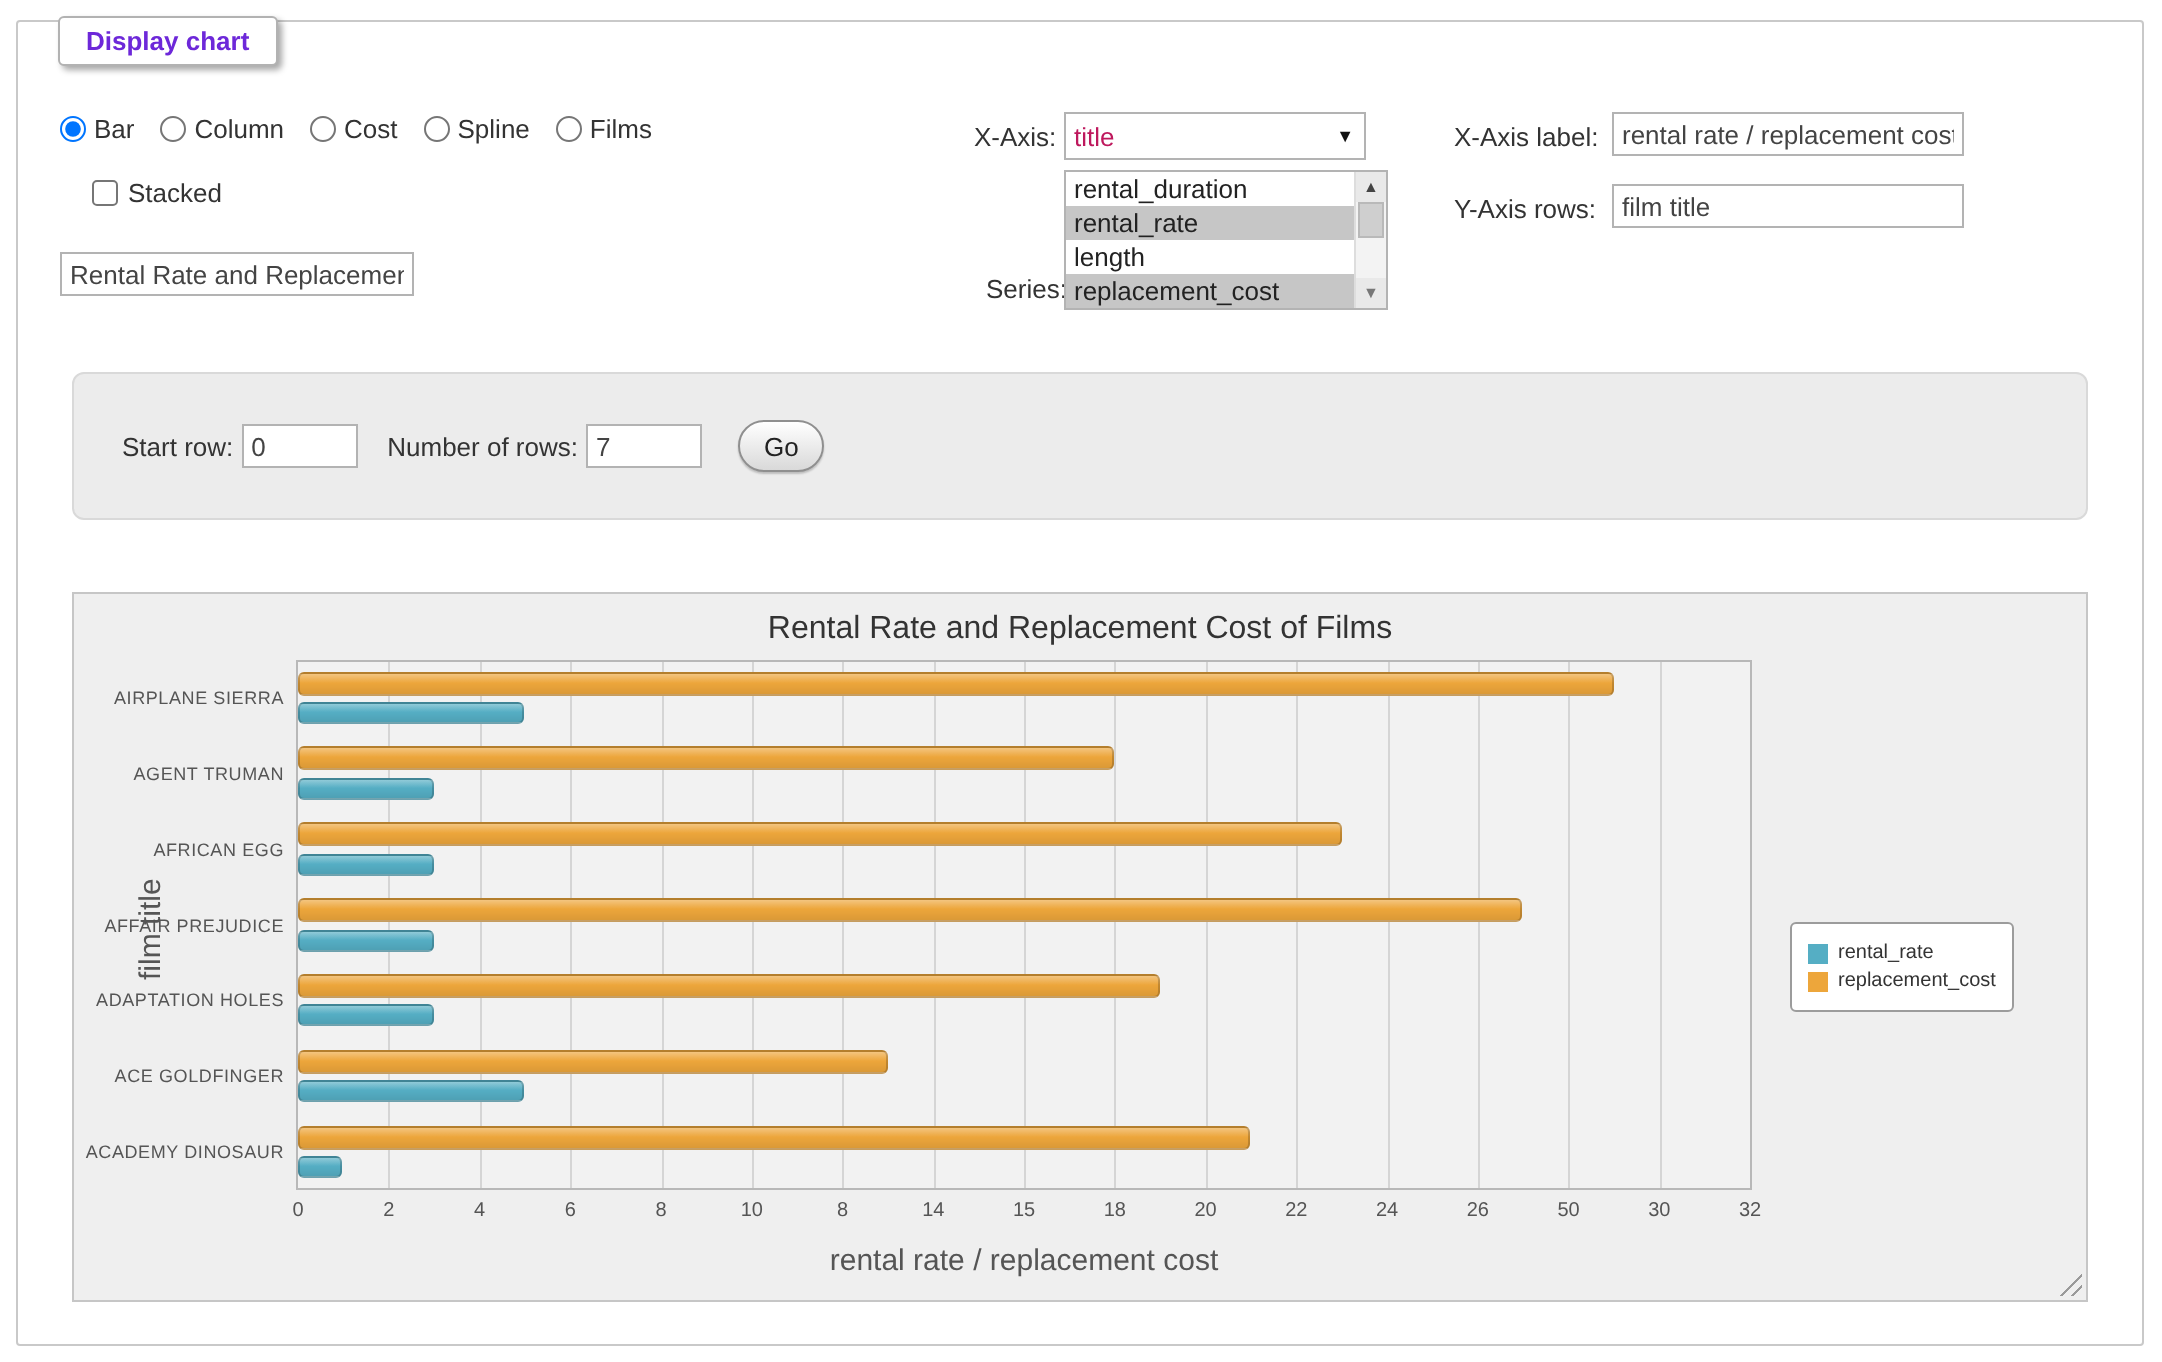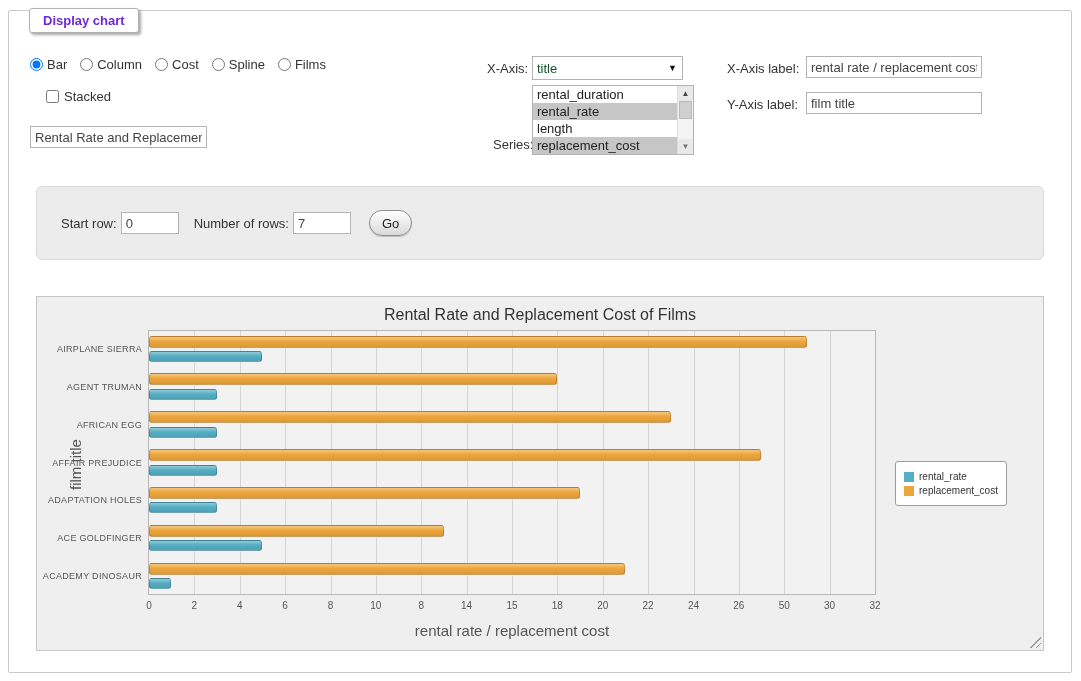--- a/index.html
+++ b/index.html
@@ -25,21 +25,21 @@
   .ritem input { width:13px; height:13px; }
 
   #stacked-row { left:30px; top:89px; display:flex; align-items:center; gap:5px;padding-left:16px; }
   #stacked-row input { width:13px; height:13px; }
 
   #title-input { left:30px; top:126px; width:177px; }
 
   #xaxis-label-text { left:487px; top:61px; }
   #xaxis-select-wrap { left:532px; top:56px; width:151px; height:24px; }
   #xaxis-select { width:100%; height:100%; border:1px solid #b3b3b3; background:#fff;
-    font:13px "Liberation Sans", sans-serif; color:#14532d; padding:2px 18px 2px 4px;
+    font:13px "Liberation Sans", sans-serif; color:#be185d; padding:2px 18px 2px 4px;
     -webkit-appearance:none; appearance:none; border-radius:0; }
   #xaxis-select-arrow { position:absolute; right:6px; top:7px; font-size:9px; color:#111;
     pointer-events:none; }
 
   #series-label-text { left:493px; top:137px; }
   #series-listbox { left:532px; top:85px; width:162px; height:70px;
     border:1px solid #b3b3b3; background:#fff; display:flex; overflow:hidden; }
   #series-options { flex:1 1 auto; overflow:hidden; }
   .opt { height:17px; line-height:17px; padding-left:4px; font-size:13px; color:#222;
     white-space:nowrap; overflow:hidden; }
@@ -149,21 +149,21 @@
   <div class="scrollbar">
     <div class="sb-btn sb-up">▲</div>
     <div class="sb-thumb"></div>
     <div class="sb-btn sb-down">▼</div>
   </div>
 </div>
 
 <span class="abs lbl" id="xlabel-text">X-Axis label:</span>
 <input class="abs text" id="xlabel-input" value="rental rate / replacement cost" style="">
 
-<span class="abs lbl" id="ylabel-text">Y-Axis label:</span>
+<span class="abs lbl" id="ylabel-text">Y-Axis rows:</span>
 <input class="abs text" id="ylabel-input" value="film title" style="">
 
 <div class="abs" id="rows-panel">
   <div id="rows-inner">
     <span class="lbl">Start row:</span>
     <input class="text small-input" value="0" style="">
     <span class="rows-gap"></span>
     <span class="lbl">Number of rows:</span>
     <input class="text small-input" value="7" style="">
     <button id="go-button">Go</button>

